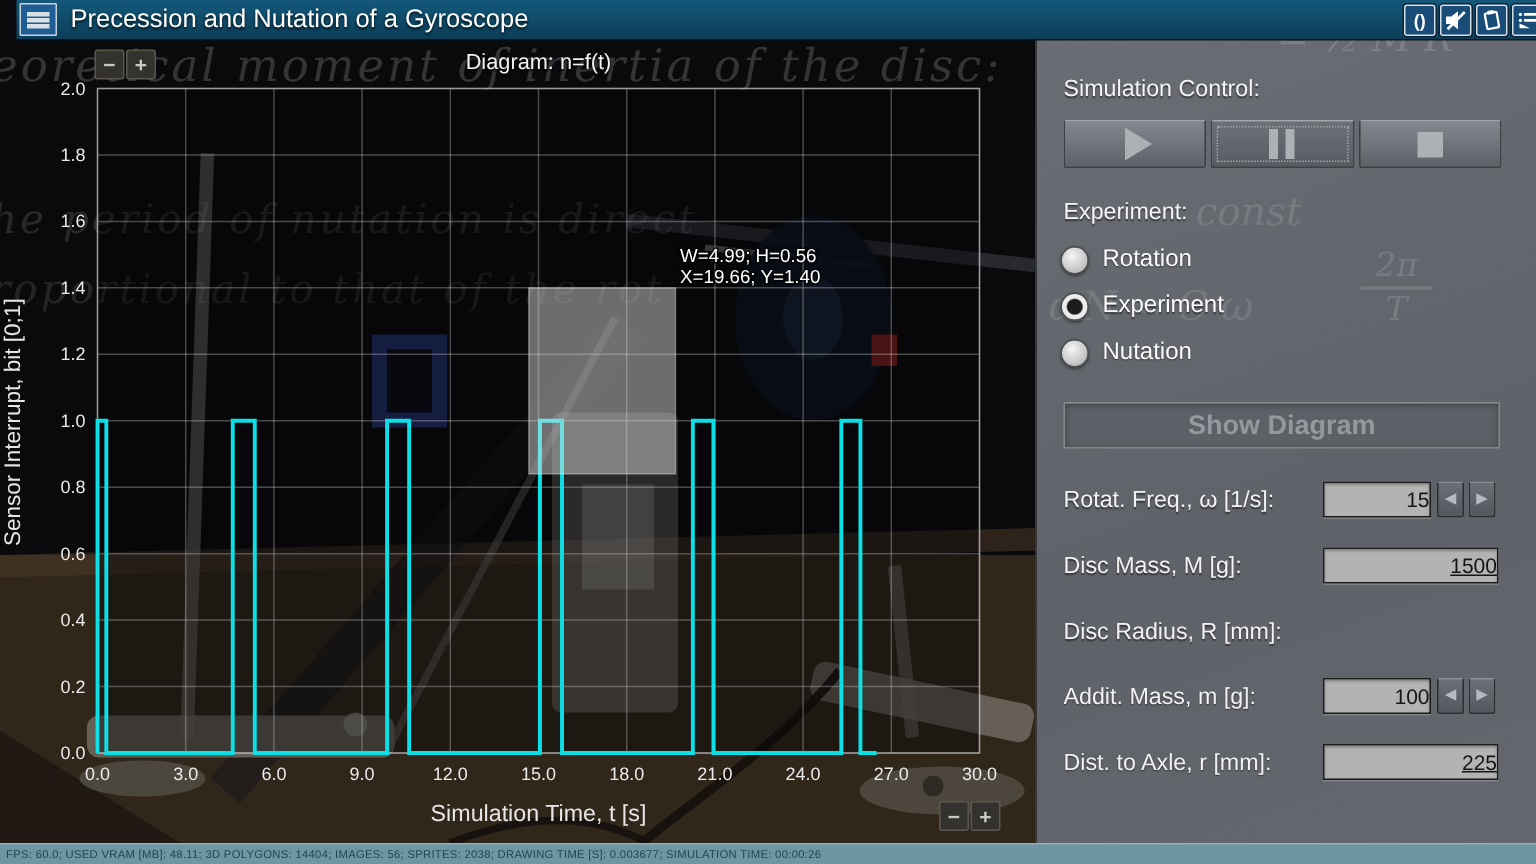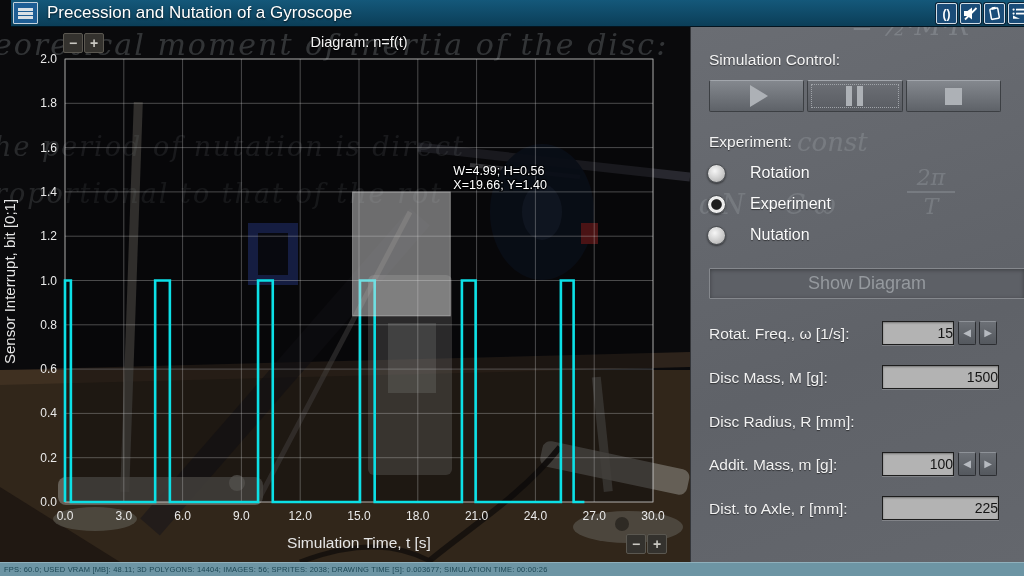--- a/index.html
+++ b/index.html
@@ -56,35 +56,35 @@
   .pfrac .den{display:block;padding-top:1px;}
   .plabel{position:absolute;left:18px;color:#f4f4f4;font-size:15.5px;text-shadow:0 1px 1px rgba(0,0,0,.5);white-space:nowrap;}
   .transport{position:absolute;left:18px;top:53px;width:292px;height:32px;display:flex;gap:3px;}
   .tbtn{flex:1;background:linear-gradient(#84888e,#5e6268);border:1px solid #3c3f43;border-top-color:#a2a6ac;
     border-radius:2px;display:flex;align-items:center;justify-content:center;padding:0;cursor:pointer;}
   .tbtn.pressed{background:linear-gradient(#6d7076,#595c62);outline:1px dotted #9fa3a8;outline-offset:-5px;}
   .ic-play{width:0;height:0;border-left:18px solid #adb1b6;border-top:11px solid transparent;border-bottom:11px solid transparent;margin-left:4px;}
   .ic-pause{display:flex;gap:5px;}
   .ic-pause i{display:block;width:6px;height:20px;background:#adb1b6;}
   .ic-stop{width:17px;height:17px;background:#adb1b6;}
-  .radio-row{position:absolute;left:16px;height:22px;display:flex;align-items:center;gap:24px;cursor:pointer;}
+  .radio-row{position:absolute;left:16px;height:22px;display:flex;align-items:center;gap:9px;cursor:pointer;}
   .radio{width:19px;height:19px;border-radius:50%;border:1px solid #4a4d51;box-sizing:border-box;
     background:radial-gradient(circle at 40% 35%, #f6f6f6, #c4c4c4 65%, #9d9d9d);
     box-shadow:0 1px 2px rgba(0,0,0,.5);}
   .radio-row.sel .radio{background:radial-gradient(circle, #1d1d1d 0 40%, #ececec 48% 78%, #bdbdbd 85%);}
   .rlabel{color:#fbfbfb;font-size:16px;text-shadow:0 1px 1px rgba(0,0,0,.5);}
-  .show-diagram{position:absolute;left:18px;top:241px;width:316px;height:31px;background:#5d6066;
+  .show-diagram{position:absolute;left:18px;top:241px;width:291px;height:31px;background:#5d6066;
     border:1px solid #85888d;border-radius:1px;box-shadow:inset 0 1px 4px rgba(0,0,0,.35);
-    color:#95999e;font-size:18px;font-family:"Liberation Sans",sans-serif;cursor:default;}
+    color:#95999e;font-size:18px;font-family:"Liberation Sans",sans-serif;cursor:default;font-weight:bold;}
   .frow{position:absolute;left:18px;width:292px;height:26px;}
   .flabel{position:absolute;left:0;top:4px;color:#f2f2f2;font-size:15.5px;text-shadow:0 1px 1px rgba(0,0,0,.5);white-space:nowrap;}
   .fld{position:absolute;top:0;height:24px;box-sizing:border-box;background:#b3b3b3;border:1px solid #1d1d1d;
     box-shadow:inset 0 1px 2px rgba(0,0,0,.35), 0 1px 0 rgba(255,255,255,.2);
     color:#151515;font-size:14px;font-family:"Liberation Sans",sans-serif;padding:0 0 0 4px;text-align:right;}
-  .fld.big{left:173px;width:117px;}
+  .fld.big{left:173px;width:117px;text-decoration:underline;}
   .fld.small{left:173px;width:72px;}
   .spin{position:absolute;top:0;width:18px;height:24px;background:linear-gradient(#6c7076,#54585e);
     border:1px solid #2c2e32;border-top-color:#8e9298;border-radius:2px;padding:0;cursor:pointer;
     color:#b6bac0;font-size:10px;line-height:22px;text-align:center;}
   .spin.down{left:249px;}
   .spin.up{left:270px;}
 
   
   .statusbar{position:absolute;left:0;top:562px;width:1024px;height:14px;background:#6d95a4;
     border-top:1px solid #8fb0bc;box-sizing:border-box;}

